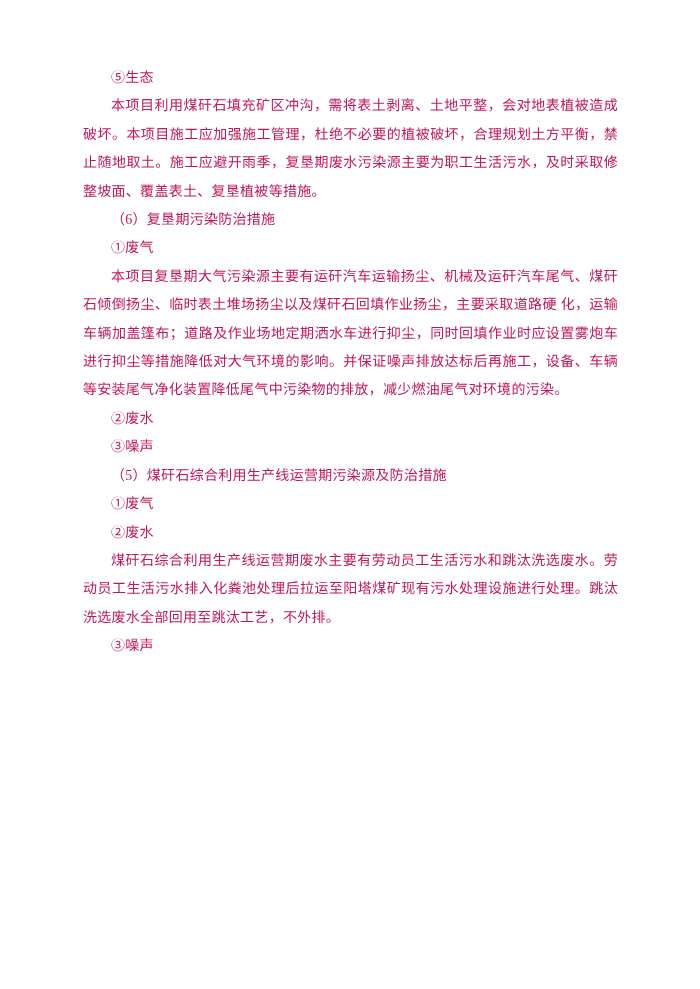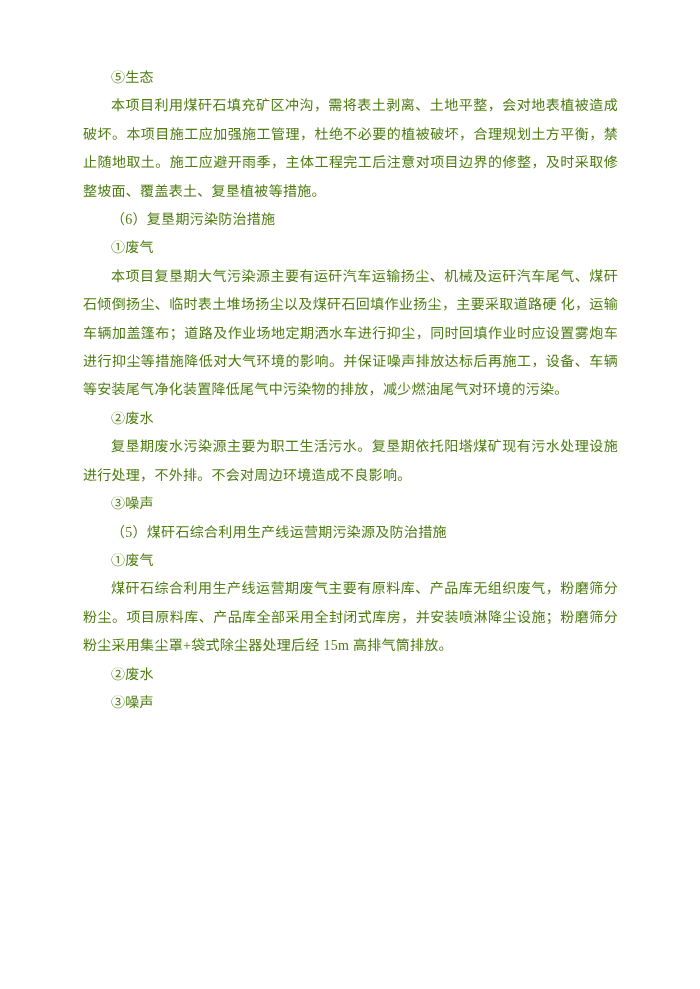--- a/index.html
+++ b/index.html
@@ -10,45 +10,44 @@
   .page {
     position: relative;
     width: 700px;
     height: 989px;
     box-sizing: border-box;
     margin: 0 auto;
     background: #ffffff;
     padding: 64px 82px 40px 83px;
     overflow: hidden;
     font-family: "Liberation Serif", "DejaVu Serif", serif;
-    color: #4d7c0f;
+    color: #be185d;
   }
   .para {
     margin: 0;
     padding: 0;
     font-size: 14px;
     line-height: 28.4px;
     text-indent: 2em;
     text-align: justify;
     text-justify: inter-character;
     letter-spacing: 0.02em;
     word-break: break-all;
     font-weight: 400;
   }
 </style>
 </head>
 <body>
 
 <div class="page">
   <p class="para">⑤生态</p>
-  <p class="para">本项目利用煤矸石填充矿区冲沟，需将表土剥离、土地平整，会对地表植被造成破坏。本项目施工应加强施工管理，杜绝不必要的植被破坏，合理规划土方平衡，禁止随地取土。施工应避开雨季，主体工程完工后注意对项目边界的修整，及时采取修整坡面、覆盖表土、复垦植被等措施。</p>
+  <p class="para">本项目利用煤矸石填充矿区冲沟，需将表土剥离、土地平整，会对地表植被造成破坏。本项目施工应加强施工管理，杜绝不必要的植被破坏，合理规划土方平衡，禁止随地取土。施工应避开雨季，复垦期废水污染源主要为职工生活污水，及时采取修整坡面、覆盖表土、复垦植被等措施。</p>
   <p class="para">（6）复垦期污染防治措施</p>
   <p class="para">①废气</p>
   <p class="para">本项目复垦期大气污染源主要有运矸汽车运输扬尘、机械及运矸汽车尾气、煤矸石倾倒扬尘、临时表土堆场扬尘以及煤矸石回填作业扬尘，主要采取道路硬 化，运输车辆加盖篷布；道路及作业场地定期洒水车进行抑尘，同时回填作业时应设置雾炮车进行抑尘等措施降低对大气环境的影响。并保证噪声排放达标后再施工，设备、车辆等安装尾气净化装置降低尾气中污染物的排放，减少燃油尾气对环境的污染。</p>
   <p class="para">②废水</p>
-  <p class="para">复垦期废水污染源主要为职工生活污水。复垦期依托阳塔煤矿现有污水处理设施进行处理，不外排。不会对周边环境造成不良影响。</p>
   <p class="para">③噪声</p>
   <p class="para">（5）煤矸石综合利用生产线运营期污染源及防治措施</p>
   <p class="para">①废气</p>
-  <p class="para">煤矸石综合利用生产线运营期废气主要有原料库、产品库无组织废气，粉磨筛分粉尘。项目原料库、产品库全部采用全封闭式库房，并安装喷淋降尘设施；粉磨筛分粉尘采用集尘罩+袋式除尘器处理后经 15m 高排气筒排放。</p>
   <p class="para">②废水</p>
+  <p class="para">煤矸石综合利用生产线运营期废水主要有劳动员工生活污水和跳汰洗选废水。劳动员工生活污水排入化粪池处理后拉运至阳塔煤矿现有污水处理设施进行处理。跳汰洗选废水全部回用至跳汰工艺，不外排。</p>
   <p class="para">③噪声</p>
 </div>
 
 </body></html>

